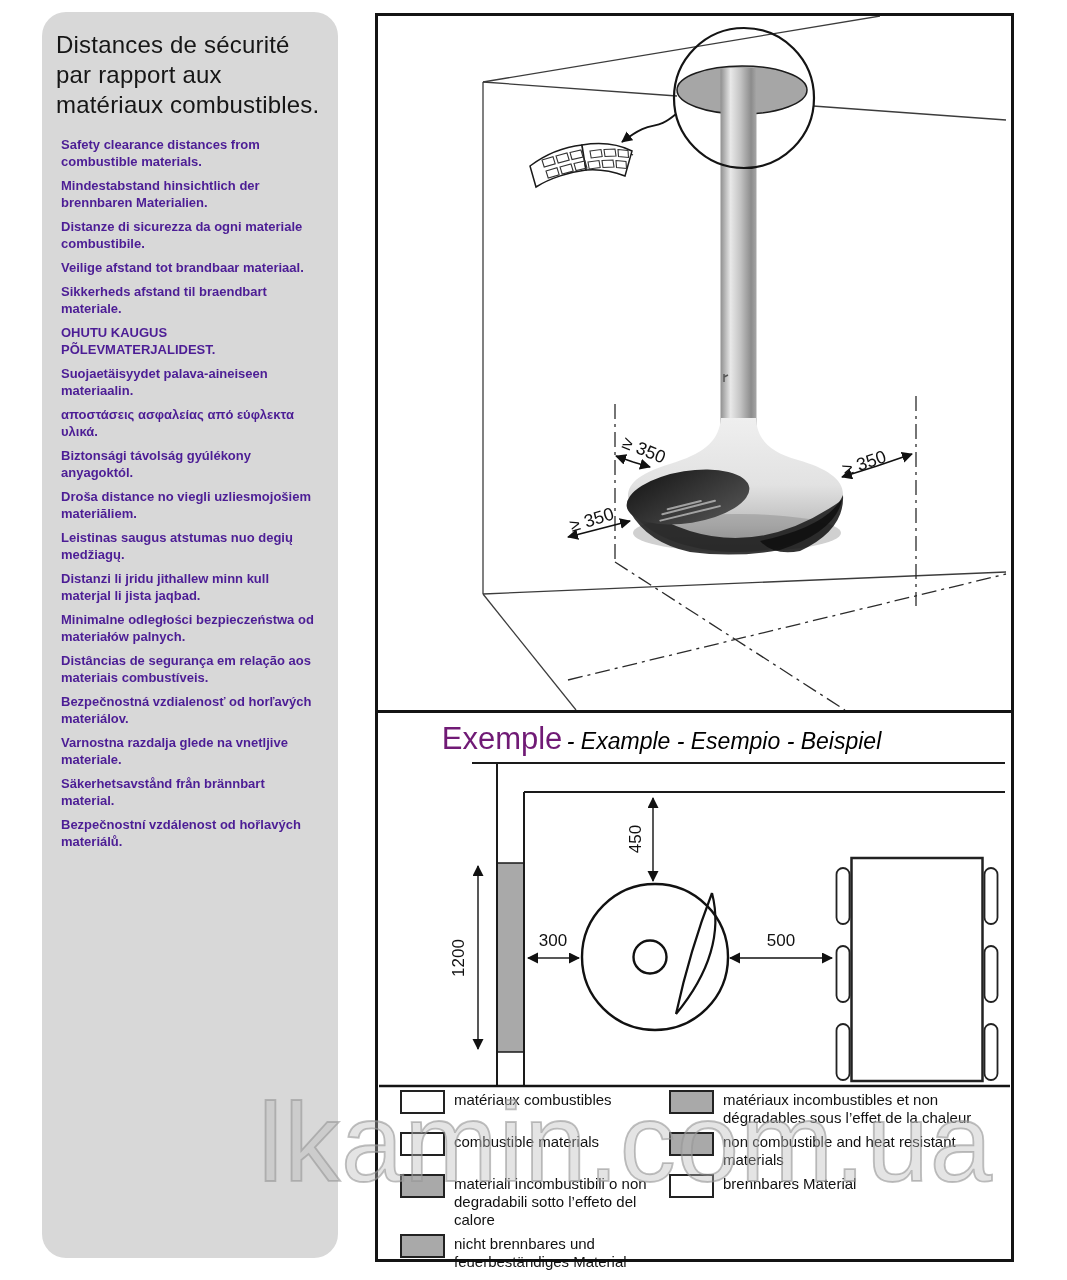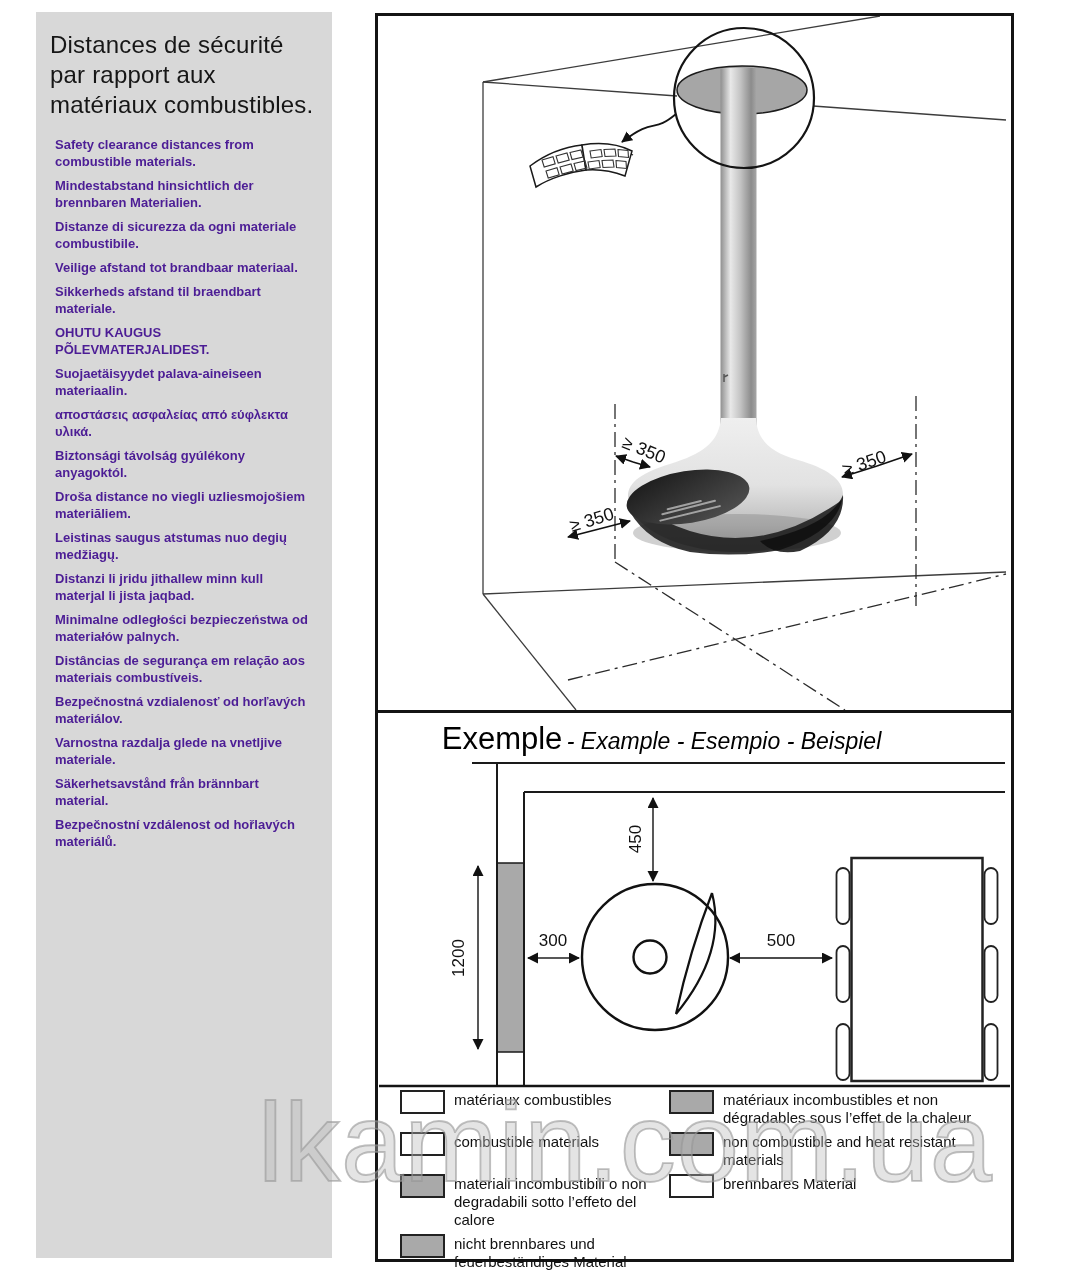--- a/index.html
+++ b/index.html
@@ -1,33 +1,33 @@
 <!DOCTYPE html>
 <html><head>
 <meta charset="utf-8">
 <style>
   html,body{margin:0;padding:0;background:#fff;}
   #page{position:relative;width:1067px;height:1280px;background:#fff;overflow:hidden;
         font-family:"Liberation Sans",sans-serif;color:#1a1a1a;}
   
-  .sidebar{position:absolute;left:36px;top:12px;width:296px;height:1246px;
-           background:#d8d8d8;box-sizing:border-box;padding:12px 12px 0 12px;}
+  .sidebar{position:absolute;left:42px;top:12px;width:296px;height:1246px;
+           background:#d8d8d8;box-sizing:border-box;padding:12px 12px 0 12px;border-radius:24px;}
   .sidebar h1{margin:6px 0 16px 2px;font-size:24px;line-height:30px;font-weight:400;
               letter-spacing:.2px;color:#161616;}
   .sidebar p{margin:0 0 7px 7px;font-size:13px;line-height:17px;font-weight:bold;
              max-width:256px;color:#4c1d95;}
   
   .frame{position:absolute;left:375px;top:13px;width:639px;height:1249px;
          border:3px solid #141414;box-sizing:border-box;background:#fff;}
   .scene-top{position:relative;width:633px;height:694px;}
   .divider{height:0;border-top:3px solid #141414;}
   .example{position:relative;width:633px;height:546px;}
   .example-header{position:absolute;top:8px;left:0;right:66px;text-align:center;
                   white-space:nowrap;z-index:2;}
-  .example-header .main{font-size:31px;font-weight:400;color:#000000;}
+  .example-header .main{font-size:31px;font-weight:400;color:#701a75;}
   .example-header .sub{font-size:23px;font-style:italic;font-weight:400;color:#000000;}
   .example svg{position:absolute;left:0;top:0;}
   
   .legend{position:absolute;left:22px;right:6px;top:376px;display:grid;
           grid-template-columns:258px 1fr;column-gap:11px;z-index:2;}
   .legend-item{display:flex;align-items:flex-start;gap:9px;margin-bottom:4px;}
   .swatch{flex:0 0 auto;width:45px;height:24px;border:2.5px solid #222;
           box-sizing:border-box;margin-top:1px;background:#fff;}
   .swatch.gray{background:#a9a9a9;}
   .legend-label{font-size:15px;line-height:18px;padding-top:2px;max-width:292px;color:#111;}

